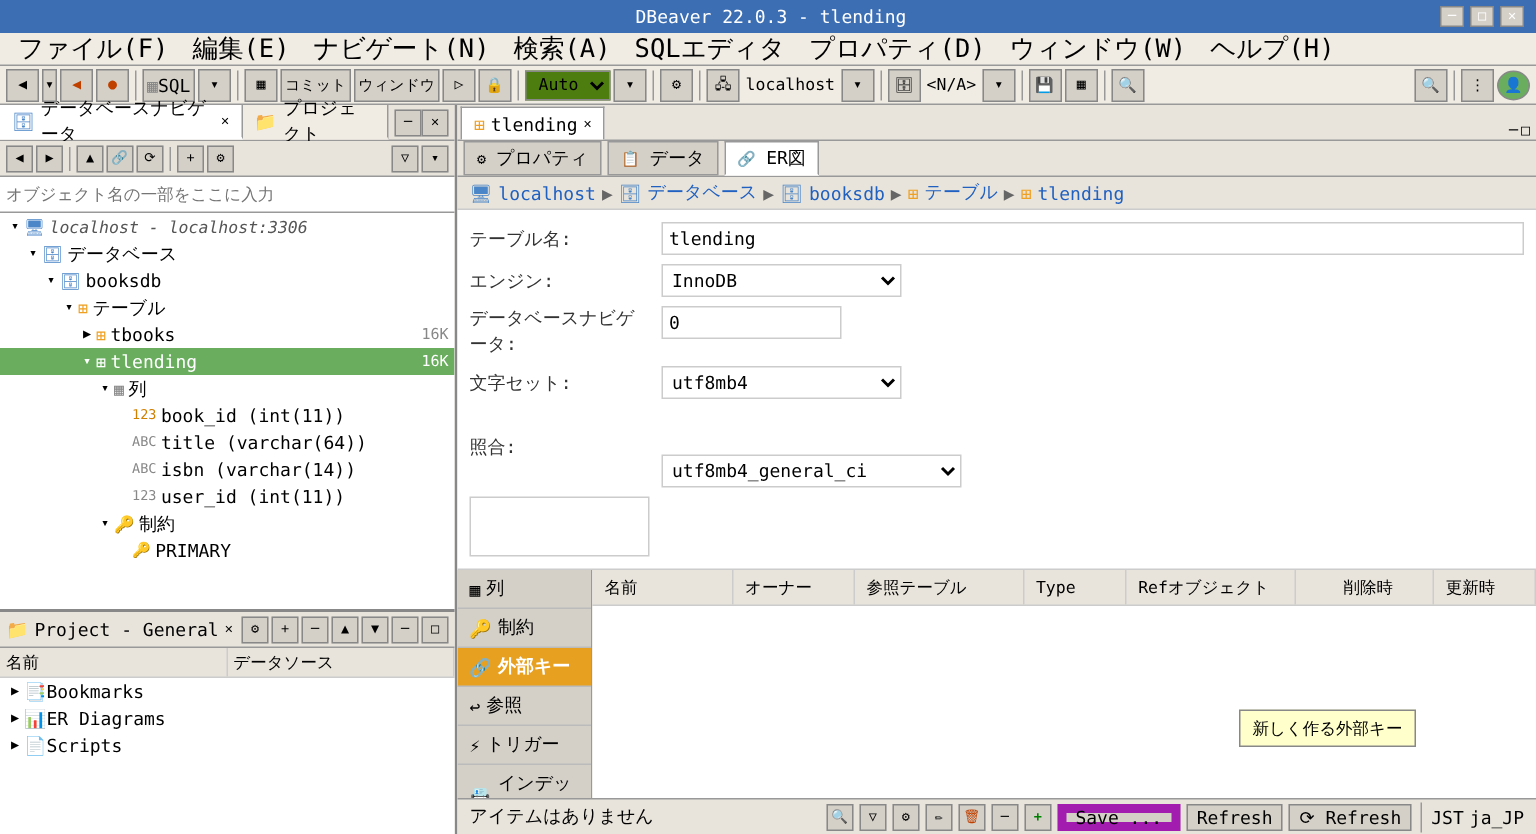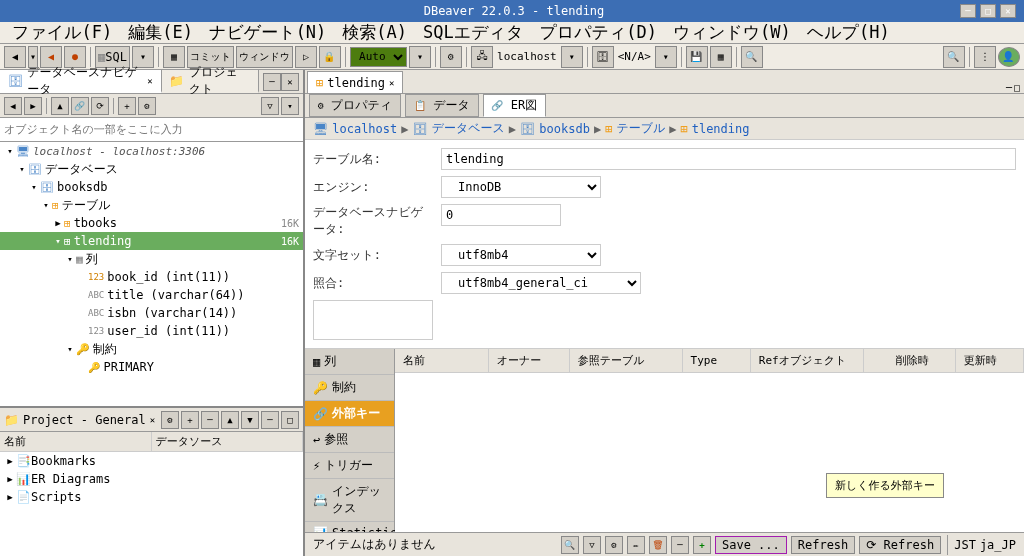--- a/index.html
+++ b/index.html
@@ -68,21 +68,21 @@
 
     
     .breadcrumb { height: 22px; background: #e8e4dc; display: flex; align-items: center; padding: 0 8px; border-bottom: 1px solid #ccc; font-size: 11px; gap: 4px; }
     .bc-sep { color: #666; }
 
     
     .props-form { background: white; padding: 8px; display: grid; grid-template-columns: 120px 1fr; gap: 6px 8px; border-bottom: 1px solid #ccc; }
     .prop-label { display: flex; align-items: center; font-size: 12px; color: #333; }
     .prop-input { height: 22px; border: 1px solid #ccc; background: white; padding: 0 4px; font-size: 12px; }
     .prop-select-wrap { display: flex; align-items: center; }
-    .prop-select { height: 22px; border: 1px solid #ccc; background: white; padding: 0 12px; font-size: 12px; }
+    .prop-select { height: 22px; border: 1px solid #ccc; background: white; padding: 0 2px; font-size: 12px; }
     .prop-textarea { height: 40px; border: 1px solid #ccc; background: white; padding: 2px 4px; font-size: 12px; resize: none; }
 
     
     .table-view-area { display: flex; flex: 1; overflow: hidden; }
     .left-sidebar { width: 90px; background: #d4d0c8; border-right: 1px solid #999; display: flex; flex-direction: column; }
     .sidebar-item { padding: 4px 8px; cursor: pointer; font-size: 12px; border-bottom: 1px solid #bbb; display: flex; align-items: center; gap: 4px; }
     .sidebar-item.active { background: #e0ddd5; font-weight: bold; }
 
     
     .table-grid { flex: 1; display: flex; flex-direction: column; background: white; }
@@ -396,21 +396,21 @@
 
       <span class="prop-label">文字セット:</span>
       <div class="prop-select-wrap">
         <select class="prop-select" style="width:160px;">
           <option>utf8mb4</option>
         </select>
       </div>
 
       <span class="prop-label">照合:</span>
       <div class="prop-select-wrap">
-        <select class="prop-select" style="width:200px;">
+        <select class="prop-select" style="width:200px;margin-top:31px;">
           <option>utf8mb4_general_ci</option>
         </select>
       </div>
 
       <textarea class="prop-textarea" style="width: 100%;"></textarea>
     </div>
 
     <div class="table-view-area" style="position:relative;">
 
       <div class="left-sidebar">
@@ -466,21 +466,21 @@
     <div class="bottom-bar">
       <span>アイテムはありません</span>
       <div class="bottom-tools">
         <div class="bottom-btn">🔍</div>
         <div class="bottom-btn">▽</div>
         <div class="bottom-btn">⚙</div>
         <div class="bottom-btn">✏</div>
         <div class="bottom-btn" style="color:#c04000;">🗑</div>
         <div class="bottom-btn">─</div>
         <div class="bottom-btn" style="color:#008000;font-weight:bold;">+</div>
-        <div style="background:#d4d0c8;border:1px solid #a21caf;padding:0 6px;height:18px;display:flex;align-items:center;cursor:pointer;">Save ...</div>
+        <div style="background:#d4d0c8;border:6px solid #a21caf;padding:0 6px;height:18px;display:flex;align-items:center;cursor:pointer;">Save ...</div>
         <div style="background:#d4d0c8;border:1px solid #888;padding:0 6px;height:18px;display:flex;align-items:center;cursor:pointer;">Refresh</div>
         <div style="background:#d4d0c8;border:1px solid #888;padding:0 6px;height:18px;display:flex;align-items:center;cursor:pointer;">⟳ Refresh</div>
         <div class="tb-sep"></div>
         <span>JST</span>
         <span>ja_JP</span>
       </div>
     </div>
   </div>
 </div>
 

